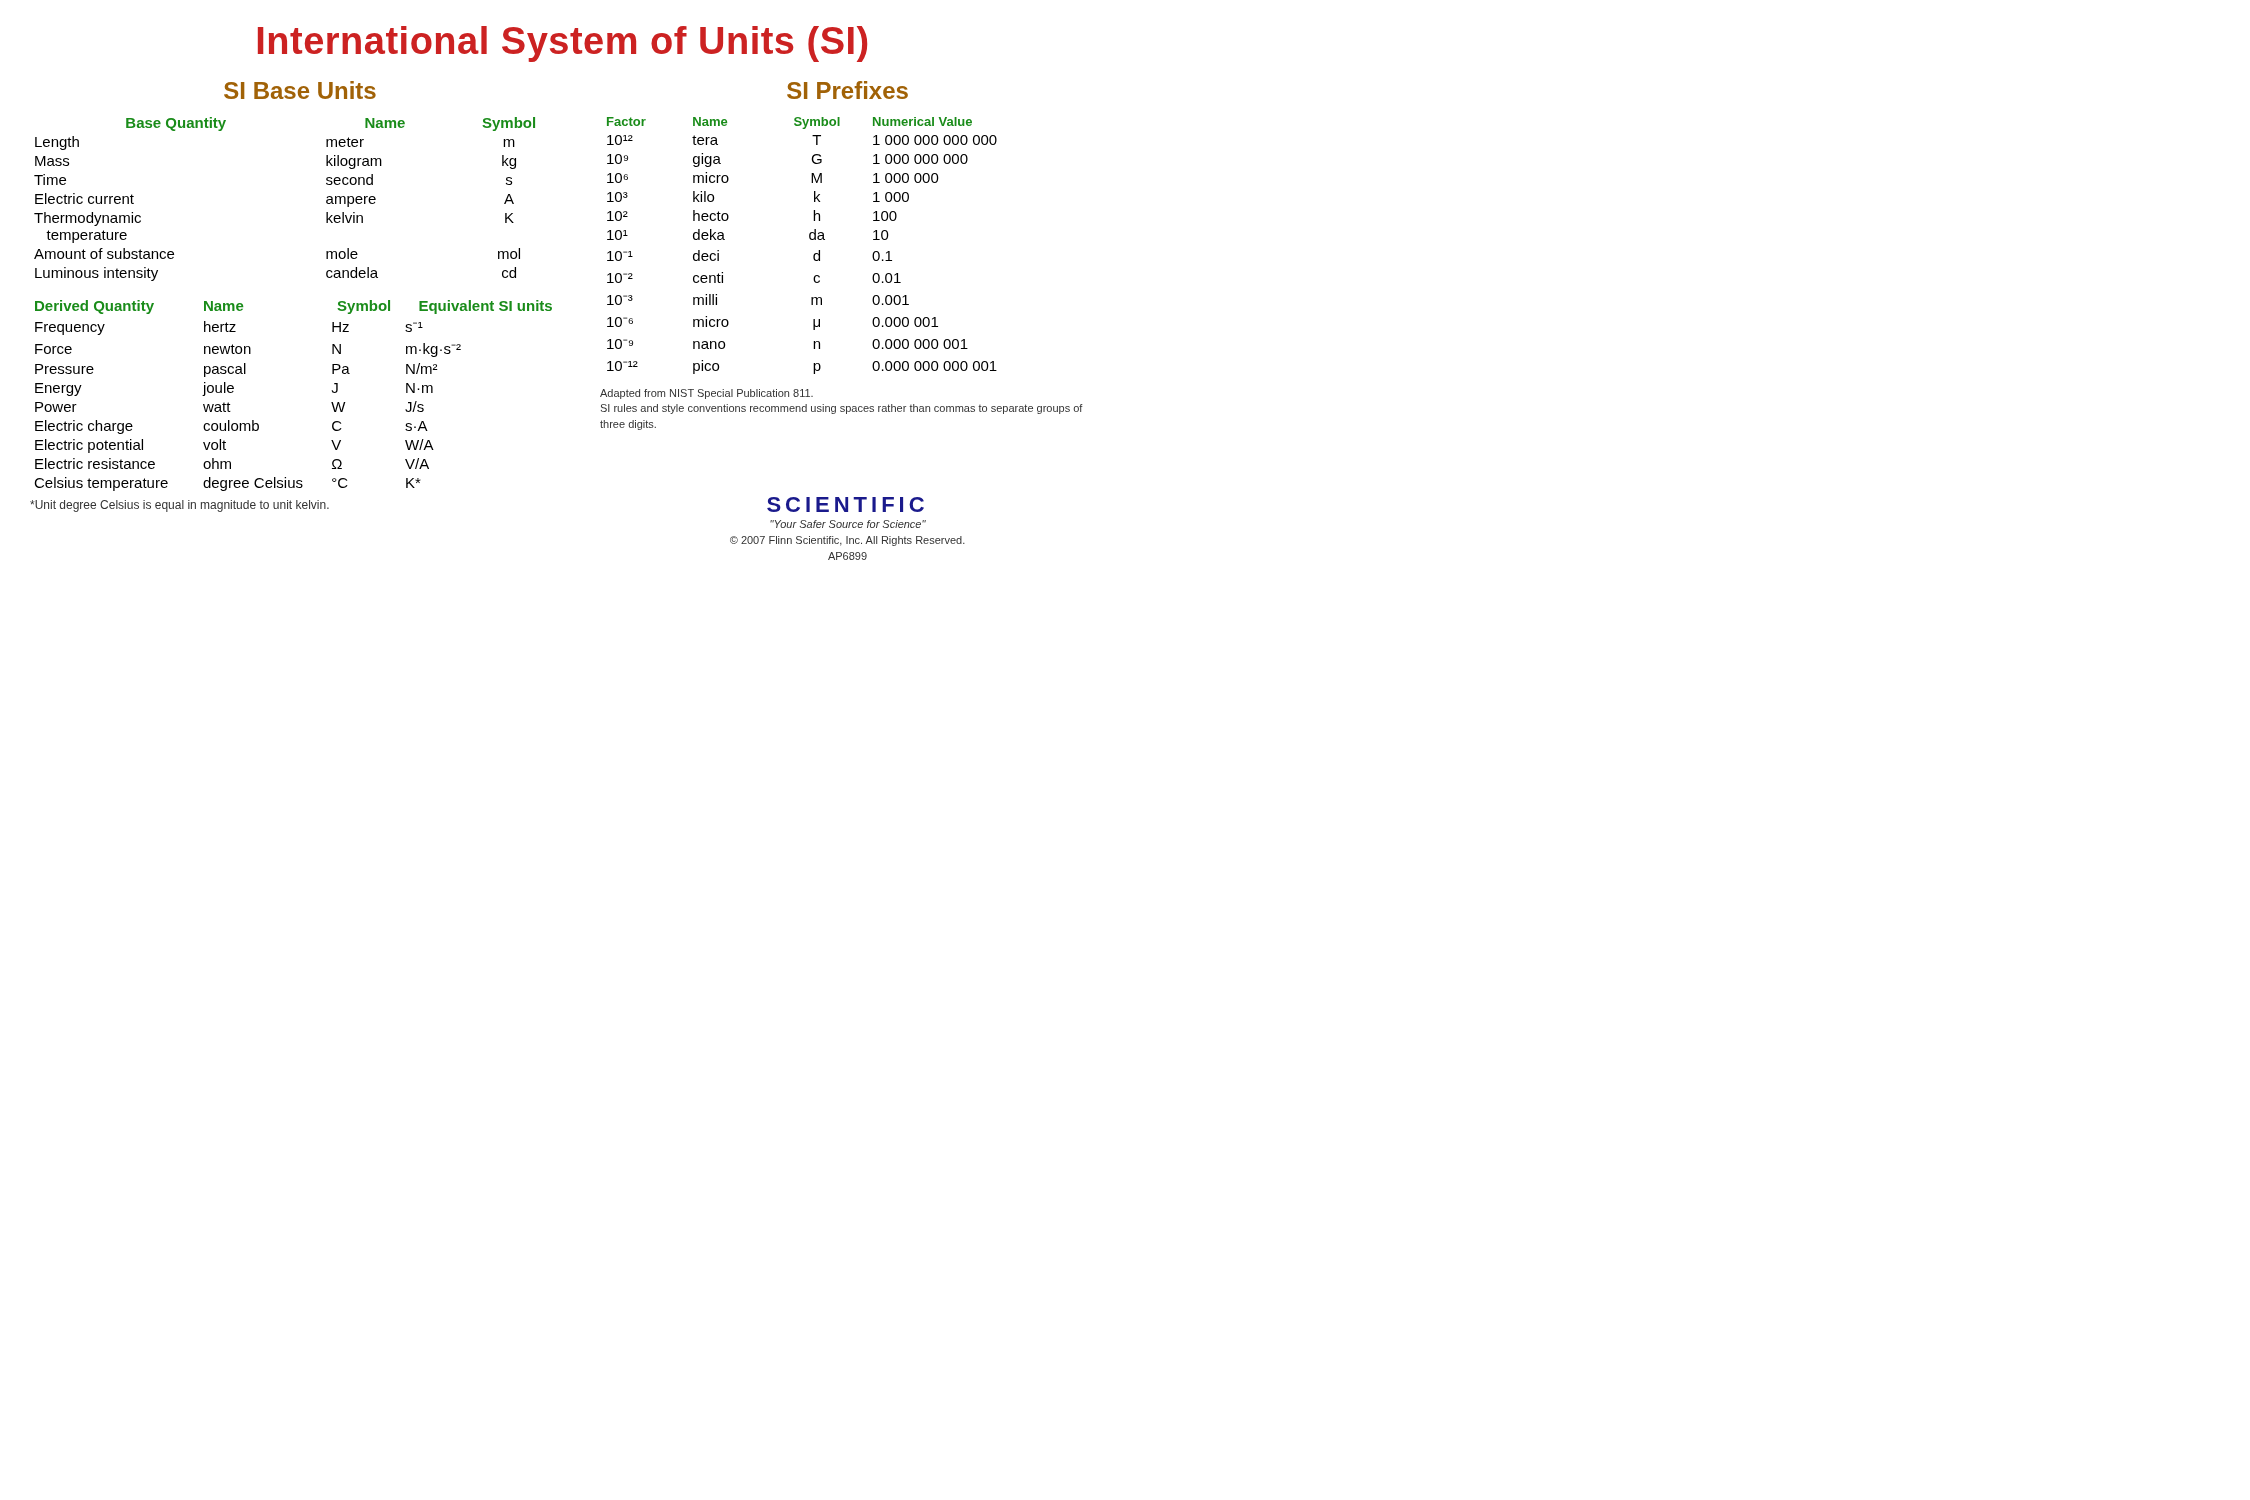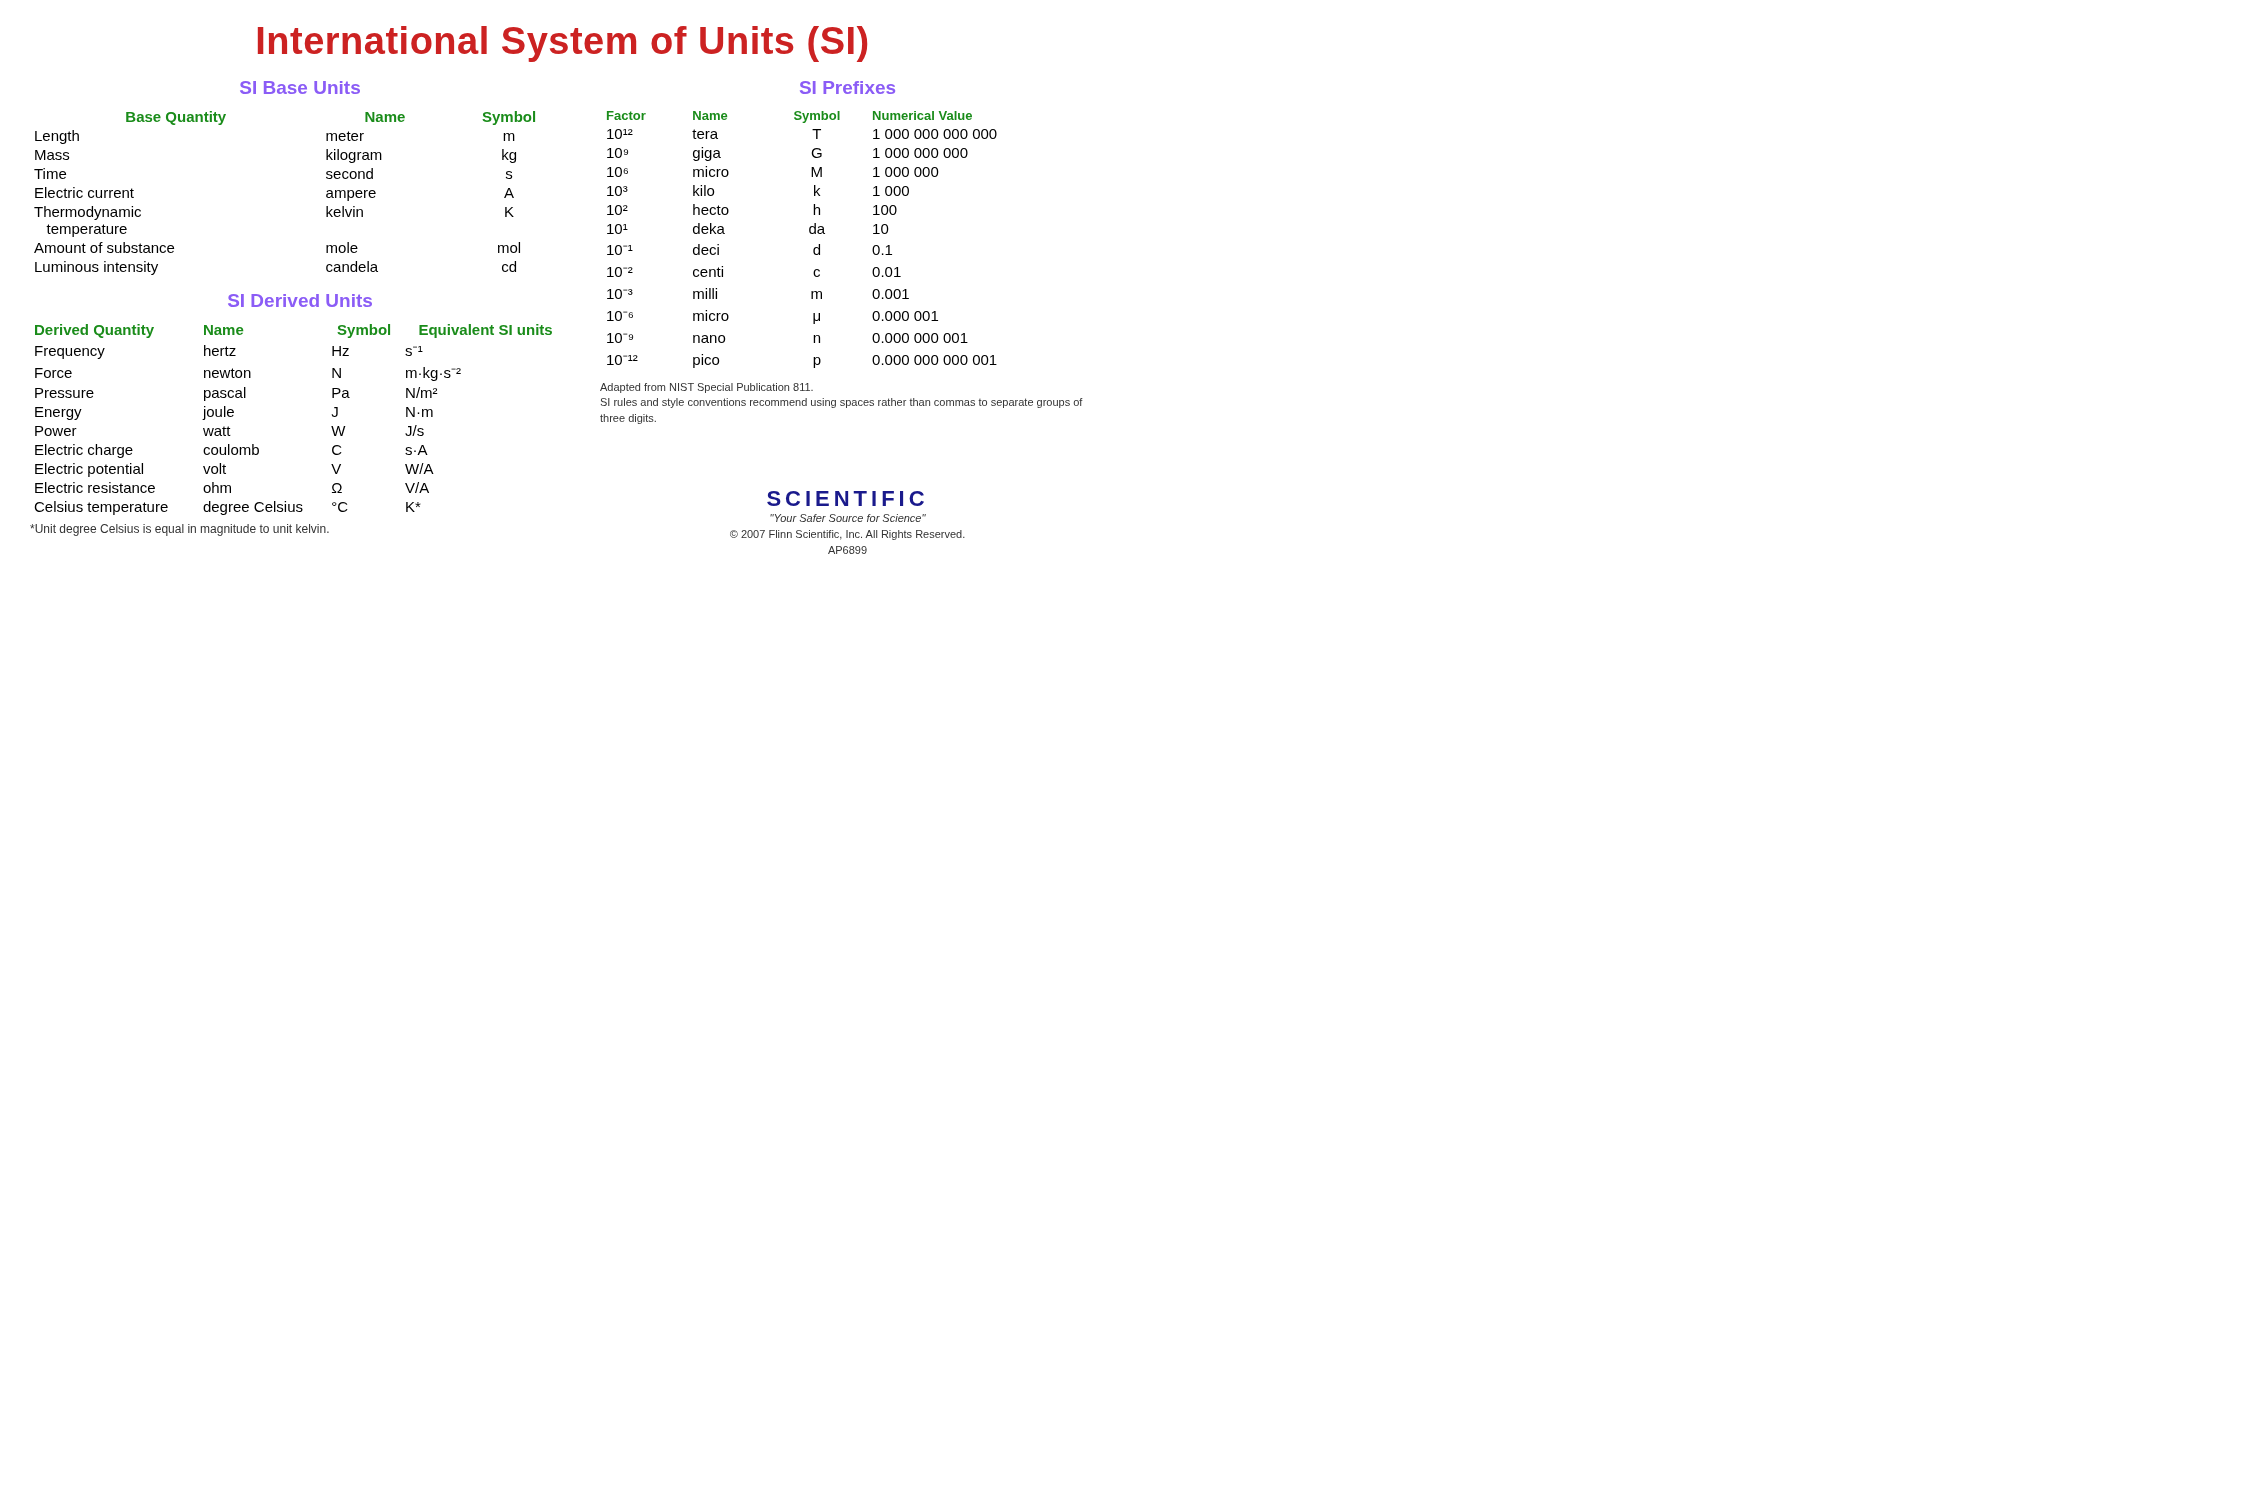--- a/index.html
+++ b/index.html
@@ -24,23 +24,23 @@
       align-items: flex-start;
     }
     .left-col {
       flex: 0 0 540px;
     }
     .right-col {
       flex: 1;
     }
     .section-title {
       text-align: center;
-      font-size: 19px;
+      font-size: 24px;
       font-weight: 900;
-      color: #8b5cf6;
+      color: #a16207;
       margin-bottom: 8px;
     }
     
     .base-units-table {
       width: 100%;
       border-collapse: collapse;
     }
     .base-units-table th {
       font-size: 15px;
       font-weight: 700;
@@ -194,21 +194,20 @@
             <tr>
     <td>Luminous intensity</td>
     <td>candela</td>
     <td class="center">cd</td>
   </tr>
           </tbody>
       </table>
     </div>
 
     <div class="section-divider">
-      <div class="section-title">SI Derived Units</div>
       <table class="derived-units-table">
         <thead>
           <tr>
             <th>Derived Quantity</th>
             <th>Name</th>
             <th class="center">Symbol</th>
             <th class="center">Equivalent SI units</th>
           </tr>
         </thead>
         <tbody id="derived-units-body">

